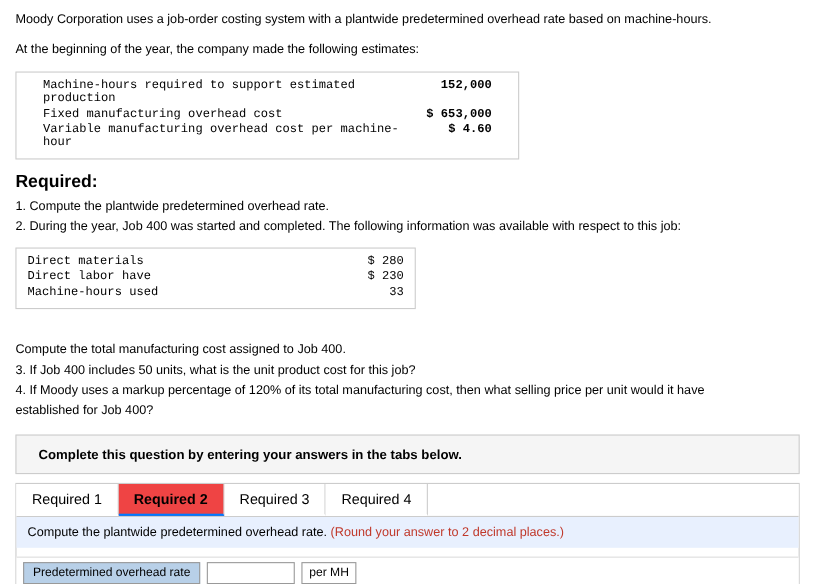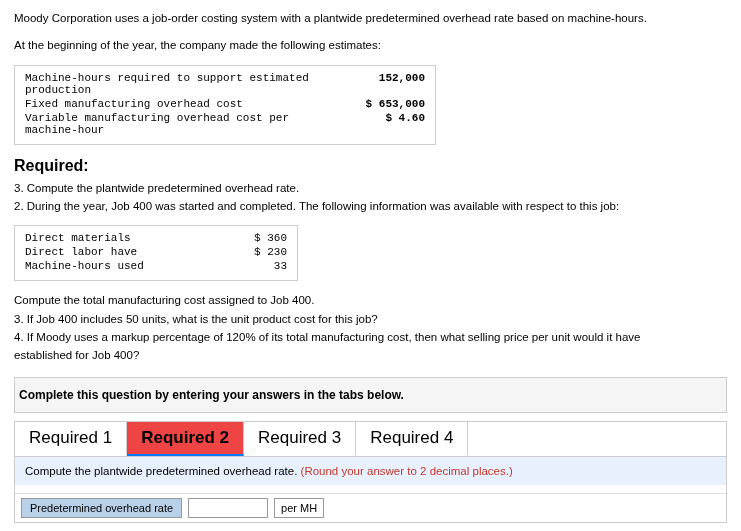--- a/index.html
+++ b/index.html
@@ -14,25 +14,25 @@
     }
 
     .intro-text {
       font-size: 11.5px;
       line-height: 1.5;
       margin-bottom: 10px;
     }
 
     .data-table {
       border: 1px solid #ccc;
-      padding: 6px 10px;
+      padding: 6px 24px;
       margin-bottom: 12px;
       font-size: 11px;
       font-family: 'Courier New', monospace;
-      width: 422px;
+      width: 458px;
     }
 
     .data-table .row {
       display: flex;
       justify-content: space-between;
       margin-bottom: 2px;
     }
 
     .data-table .row .label {
       flex: 1;
@@ -55,42 +55,42 @@
     }
 
     .required-section .req-item {
       font-size: 11.5px;
       line-height: 1.6;
     }
 
     .job-table {
       border: 1px solid #ccc;
       padding: 6px 10px;
-      margin-bottom: 10px;
+      margin-bottom: 28px;
       font-size: 11px;
       font-family: 'Courier New', monospace;
-      width: 284px;
+      width: 364px;
     }
 
     .job-table .row {
       display: flex;
       justify-content: space-between;
       margin-bottom: 2px;
     }
 
     .additional-text {
       font-size: 11.5px;
       line-height: 1.6;
       margin-bottom: 12px;
     }
 
     .complete-box {
       border: 1px solid #ccc;
       background: #f5f5f5;
-      padding: 10px 4px;
+      padding: 10px 20px;
       margin-bottom: 8px;
     }
 
     .complete-box .instruction {
       font-size: 12px;
       font-weight: bold;
     }
 
     .tabs-container {
       border: 1px solid #ccc;
@@ -98,21 +98,21 @@
     }
 
     .tabs-row {
       display: flex;
       border-bottom: 1px solid #ccc;
       background: #fff;
     }
 
     .tab {
       padding: 6px 14px;
-      font-size: 17px;
+      font-size: 13px;
       cursor: pointer;
       border-right: 1px solid #ccc;
       background: #fff;
       border-bottom: 2px solid transparent;
     }
 
     .tab.active {
       background: #ef4444;
       border-bottom: 2px solid #007bff;
       font-weight: bold;
@@ -203,28 +203,28 @@
     <span class="value">$ 653,000</span>
   </div>
   <div class="row">
     <span class="label">Variable manufacturing overhead cost per machine-hour</span>
     <span class="value">$    4.60</span>
   </div>
 </div>
 
 <div class="required-section">
   <div class="required-title">Required:</div>
-  <div class="req-item">3. Compute the plantwide predetermined overhead rate.</div>
+  <div class="req-item">1. Compute the plantwide predetermined overhead rate.</div>
   <div class="req-item">2. During the year, Job 400 was started and completed. The following information was available with respect to this job:</div>
 </div>
 
 <div class="job-table">
   <div class="row">
     <span class="label">Direct materials</span>
-    <span class="value">$ 360</span>
+    <span class="value">$ 280</span>
   </div>
   <div class="row">
     <span class="label">Direct labor have</span>
     <span class="value">$ 230</span>
   </div>
   <div class="row">
     <span class="label">Machine-hours used</span>
     <span class="value">33</span>
   </div>
 </div>

